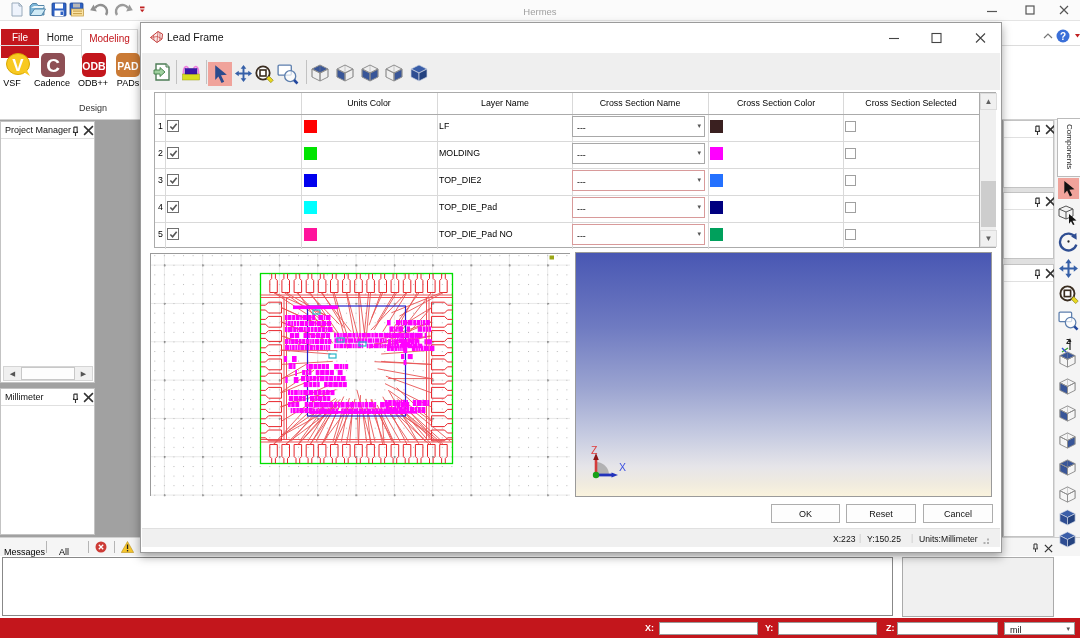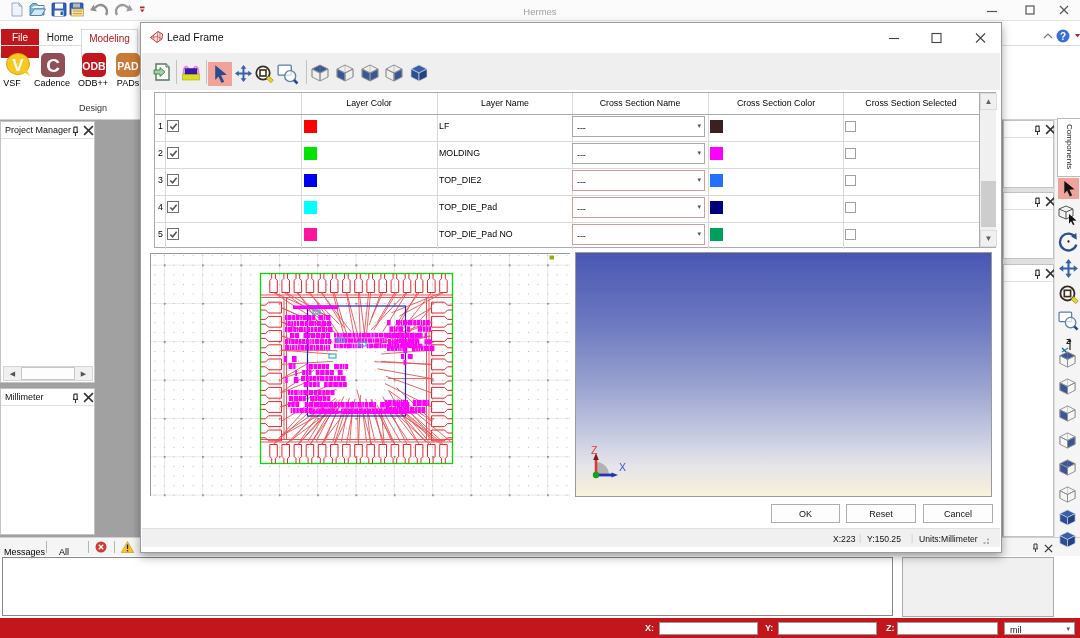--- a/index.html
+++ b/index.html
@@ -393,21 +393,21 @@
       <path d="M2 6 L10 10 L10 18 L2 14 Z" fill="none" stroke="#8f8f8f" stroke-width="1"></path>
       <path d="M18 6 L10 10 L10 18 L18 14 Z" fill="none" stroke="#8f8f8f" stroke-width="1"></path>
       <path d="M2 6 L2 14 M18 6 L18 14 M10 2 L10 10" fill="none" stroke="#8f8f8f" stroke-width="0.7" opacity="0.6"></path>
     </svg>
     <svg style="position:absolute;left:267.5px;top:39.5px;z-index:3" width="20" height="20" viewBox="0 0 20 20">
       <path d="M10 2 L18 6 L10 10 L2 6 Z" fill="#3a5ea8" stroke="#cfd6e4" stroke-width="0.7"></path>
       <path d="M2 6 L10 10 L10 18 L2 14 Z" fill="#2e4d92" stroke="#cfd6e4" stroke-width="0.7"></path>
       <path d="M18 6 L10 10 L10 18 L18 14 Z" fill="#24427f" stroke="#cfd6e4" stroke-width="0.7"></path>
     </svg>
   <div id="tbl">
-    <div class="thdr" style="left:146px;width:136px">Layer Color</div>
+    <div class="thdr" style="left:146px;width:136px">Units Color</div>
     <div class="thdr" style="left:282px;width:136px">Layer Name</div>
     <div class="thdr" style="left:417px;width:136px">Cross Section Name</div>
     <div class="thdr" style="left:553px;width:136px">Cross Section Color</div>
     <div class="thdr" style="left:688px;width:136px">Cross Section Selected</div>
     <div class="tvline" style="left:10px"></div>
     <div class="tvline" style="left:146px"></div>
     <div class="tvline" style="left:282px"></div>
     <div class="tvline" style="left:417px"></div>
     <div class="tvline" style="left:553px"></div>
     <div class="tvline" style="left:688px"></div>

